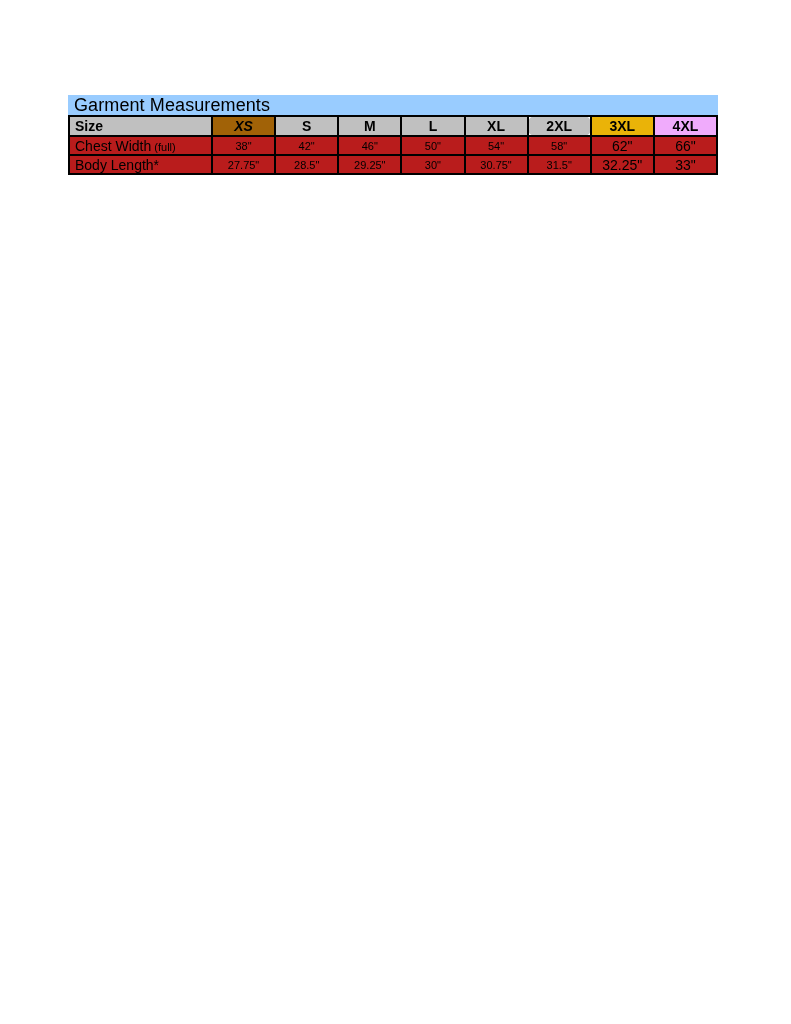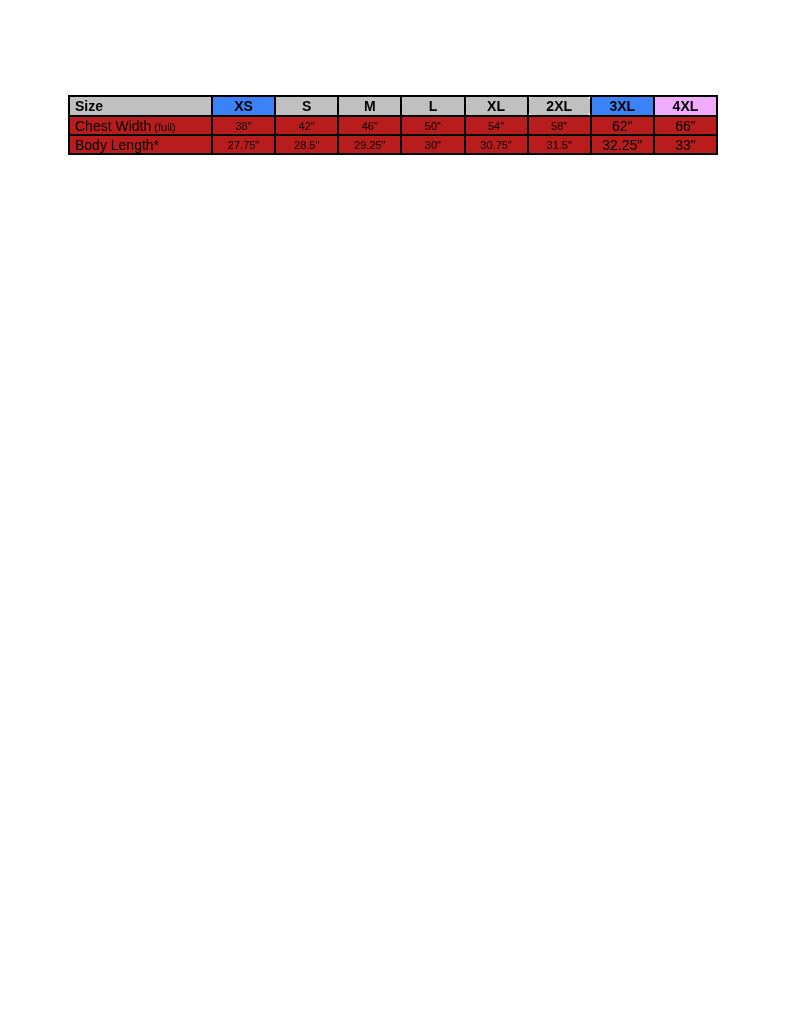--- a/index.html
+++ b/index.html
@@ -66,42 +66,43 @@
     padding-top: 3px;
     font-size: 12px;
     white-space: nowrap;
   }
 </style>
 </head>
 <body>
 
 <div class="sheet">
   <div class="size-chart">
+    <div class="title-bar" style="background: rgb(153, 204, 255); color: rgb(0, 0, 0);">Garment Measurements</div>
     <table class="measurements">
       <colgroup>
         <col class="label-col-width">
         <col>
           <col>
           <col>
           <col>
           <col>
           <col>
           <col>
           <col>
       </colgroup>
       <thead>
         <tr id="header-row">
             <th class="label-col" style="background: rgb(192, 192, 192);">Size</th>
-            <th style="background: #3b82f6;">XS</th>
+            <th style="background: #a16207; font-style: italic;">XS</th>
             <th style="background: rgb(192, 192, 192);">S</th>
             <th style="background: rgb(192, 192, 192);">M</th>
             <th style="background: rgb(192, 192, 192);">L</th>
             <th style="background: rgb(192, 192, 192);">XL</th>
             <th style="background: rgb(192, 192, 192); border-radius: 7px;">2XL</th>
-            <th style="background: #3b82f6;">3XL</th>
+            <th style="background: #eab308;">3XL</th>
             <th style="background: #f0abfc;">4XL</th>
           </tr>
       </thead>
       <tbody id="table-body">
           <tr class="data-row">
             <td class="label-col">Chest Width<span class="note"> (full)</span></td>
             <td class="value-cell">38"</td>
             <td class="value-cell">42"</td>
             <td class="value-cell">46"</td>
             <td class="value-cell">50"</td>

